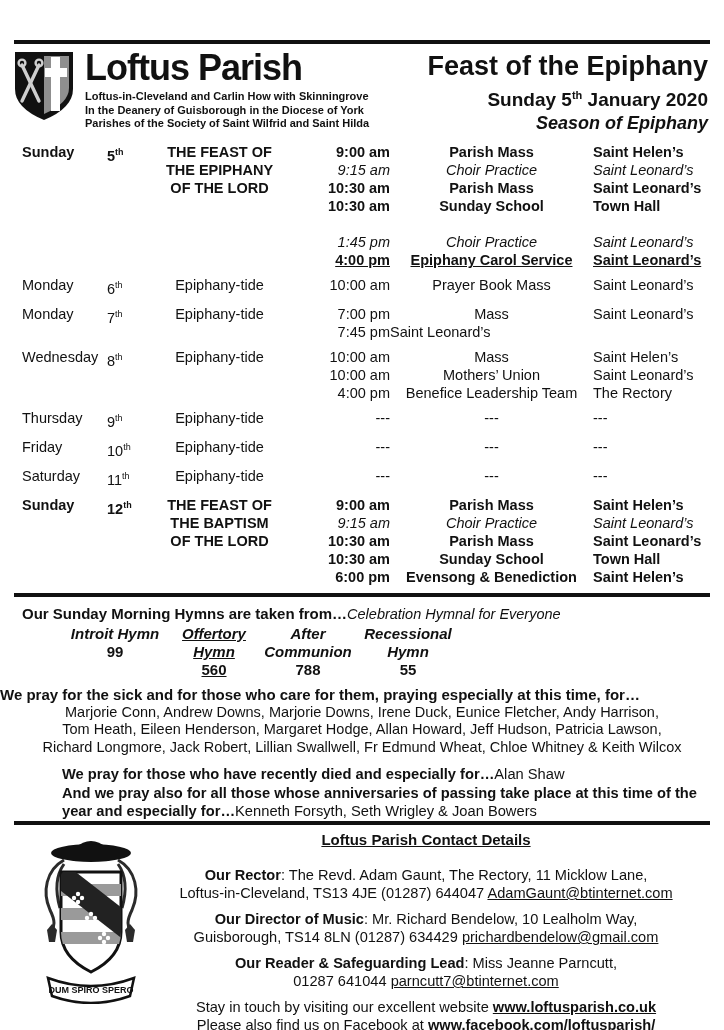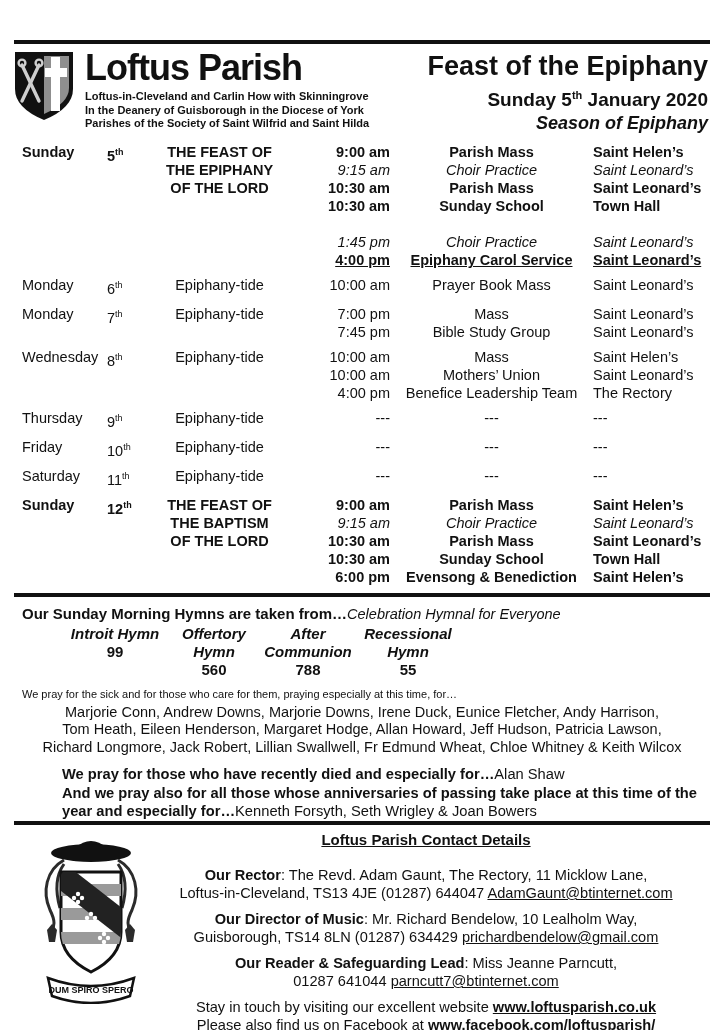--- a/index.html
+++ b/index.html
@@ -42,25 +42,25 @@
 
   
   .hymns{margin-top:7px;padding-left:22px;}
   .hymns-intro{font-size:15px;line-height:19px;}
   .hymns-intro .b{font-weight:700;}
   .hymns-intro .i{font-style:italic;font-size:14.5px;}
   .hymn-cols{display:flex;padding-left:38px;margin-top:1px;}
   .hymn-col{text-align:center;line-height:18px;font-size:15px;}
   .hymn-col .lbl{font-weight:700;font-style:italic;}
   .hymn-col .num{font-weight:700;}
-  .hc1{width:110px;} .hc2{width:88px;} .hc3{width:100px;} .hc4{width:100px;}
+  .hc1{width:110px;} .hc2{width:88px;text-decoration:underline;} .hc3{width:100px;} .hc4{width:100px;}
 
   
   .sick{margin-top:6px;}
-  .sick-intro{padding-left:22px;font-size:11px;font-weight:400;line-height:19px;}
+  .sick-intro{font-size:15px;font-weight:700;line-height:19px;}
   .sick-names{text-align:center;font-size:14.5px;line-height:17.5px;}
   .died{margin-top:9px;padding:0 18px 0 22px;font-size:14.7px;font-weight:700;line-height:18.5px;margin-left:40px;}
   .died .reg{font-weight:400;}
 
   
   .contact{display:flex;align-items:flex-start;padding:5px 24px 0 30px;}
   .crest-wrap{width:122px;flex:0 0 auto;text-align:right;}
   .contact-text{flex:1;text-align:center;font-size:14.6px;}
   .contact-heading{font-size:15px;font-weight:700;text-decoration:underline;line-height:20px;margin-bottom:16px;}
   .c-entry{line-height:18.5px;margin-bottom:7px;}
@@ -172,21 +172,20 @@
         <div>Epiphany-tide</div>
       </div>
     <div class="c-entries">
       <div class="entry">
           <span class="e-t">7:00 pm</span>
           <span class="e-s">Mass</span>
           <span class="e-l">Saint Leonard’s</span>
         </div>
       <div class="entry">
           <span class="e-t">7:45 pm</span>
-          <span class="e-s">Bible Study Group</span>
           <span class="e-l">Saint Leonard’s</span>
         </div>
     </div>
   </div>
 
   <div class="sched-row">
     <div class="c-day">Wednesday</div>
     <div class="c-date"><span>8</span><sup>th</sup></div>
     <div class="c-season">
         <div>Epiphany-tide</div>

